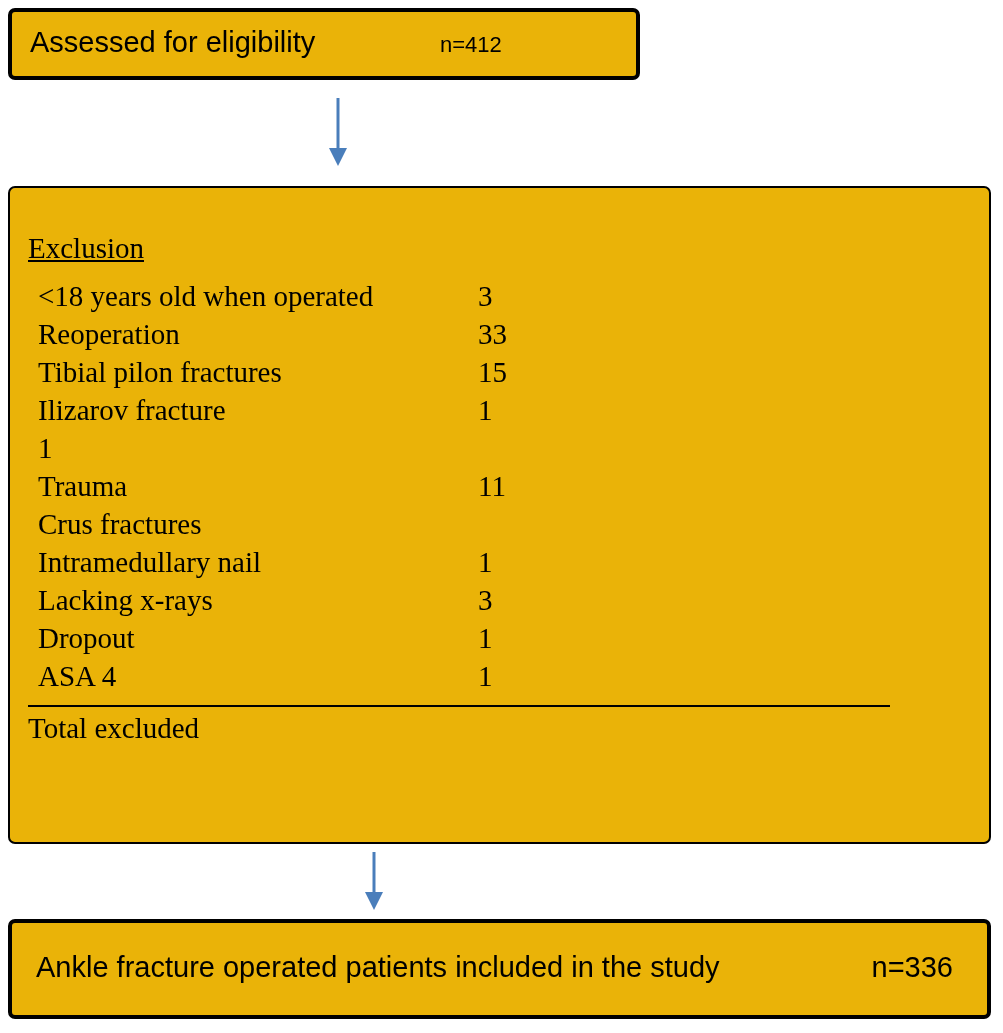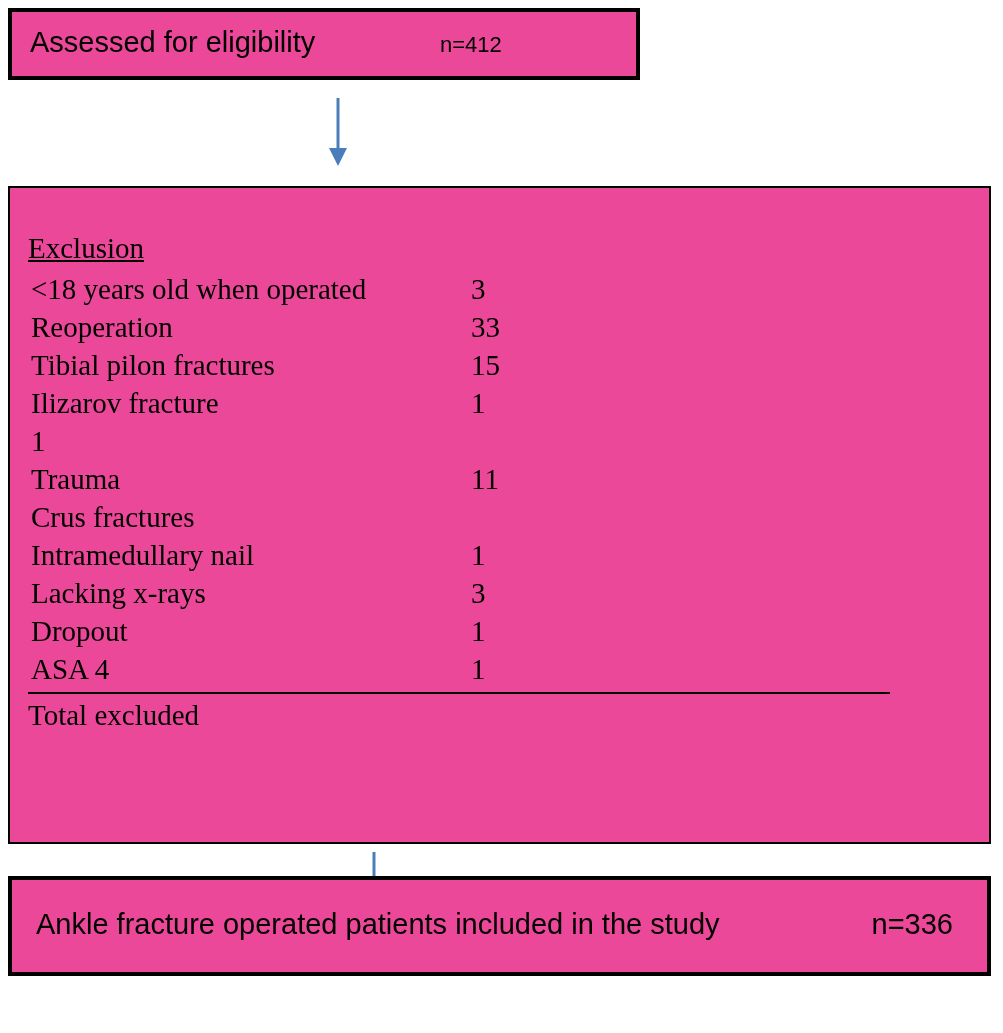--- a/index.html
+++ b/index.html
@@ -18,22 +18,23 @@
 
   .flow {
     position: relative;
     width: 1003px;
     height: 1033px;
   }
 
   
   .box {
     position: absolute;
-    background: #ec4899;
+    background: #eab308;
     box-sizing: border-box;
+    border-radius: 7px;
   }
 
   .box-thick {
     border: 4px solid #000000;
   }
 
   .box-thin {
     border: 2px solid #000000;
     font-family: Liberation Serif, serif;
   }
@@ -47,21 +48,21 @@
 
   #box-exclusion {
     left: 8px;
     top: 186px;
     width: 983px;
     height: 658px;
   }
 
   #box-included {
     left: 8px;
-    top: 876px;
+    top: 919px;
     width: 983px;
     height: 100px;
   }
 
   
   .assessed-row {
     position: absolute;
     left: 18px;
     top: 14px;
     right: 12px;
@@ -103,21 +104,21 @@
   }
 
   .exclusion-title {
     font-size: 29px;
     text-decoration: underline;
     margin-bottom: 2px;
     display: inline-block;
   }
 
   .excl-list {
-    margin: 3px;
+    margin: 10px;
     padding: 0;
     list-style: none;
   }
 
   .excl-row {
     display: flex;
     align-items: baseline;
     font-size: 29px;
     line-height: 38px;
     white-space: nowrap;

